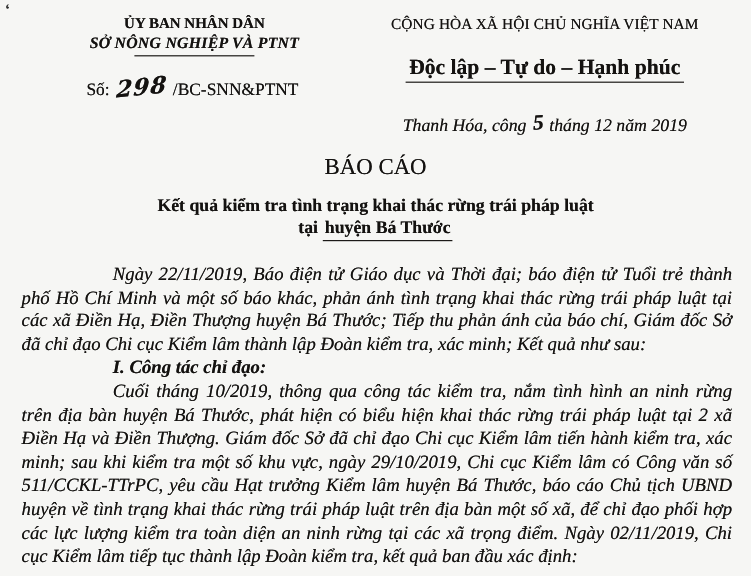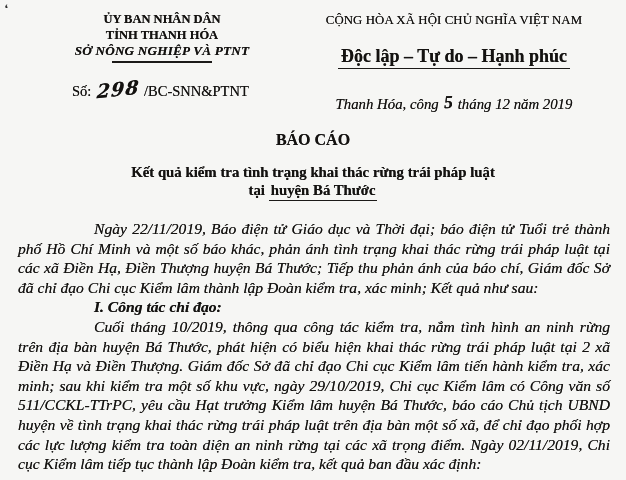--- a/index.html
+++ b/index.html
@@ -93,21 +93,21 @@
     font-size: 18px;
     margin: 0 5px;
     transform: translateY(-1px) rotate(-3deg);
   }
   
   .title-block {
     text-align: center;
     margin-top: 17px;
     line-height: 17px;
   }
-  .title-line1 { font-weight: bold; font-size: 16px; }
+  .title-line1 { font-weight: normal; font-size: 19px; }
   .title-line2 { font-weight: bold; font-size: 14.8px; margin-top: 16px; }
   .title-line3 { font-weight: bold; font-size: 14.8px; margin-top: 1px; }
   .title-line3 .underlined {
     border-bottom: 1.7px solid #1c1a18;
     padding: 0 2px 2px 2px;
   }
   
   .body-text {
     margin: 20px 16px 0 18px;
     font-size: 15.6px;
@@ -127,21 +127,20 @@
 <body>
 
 <div class="page">
 
   <span class="speck">‘</span>
 
   <div class="header">
 
     <div class="header-left">
       <div class="issuer-line">ỦY BAN NHÂN DÂN</div>
-      <div class="issuer-line">TỈNH THANH HÓA</div>
       <div class="issuer-line3">SỞ NÔNG NGHIỆP VÀ PTNT</div>
       <div class="issuer-rule"></div>
       <div class="doc-number">
         <span>Số:</span><span class="hw-number">298</span><span>/BC-SNN&amp;PTNT</span>
       </div>
     </div>
 
     <div class="header-right">
       <div class="national-line1">CỘNG HÒA XÃ HỘI CHỦ NGHĨA VIỆT NAM</div>
       <div class="national-motto">

